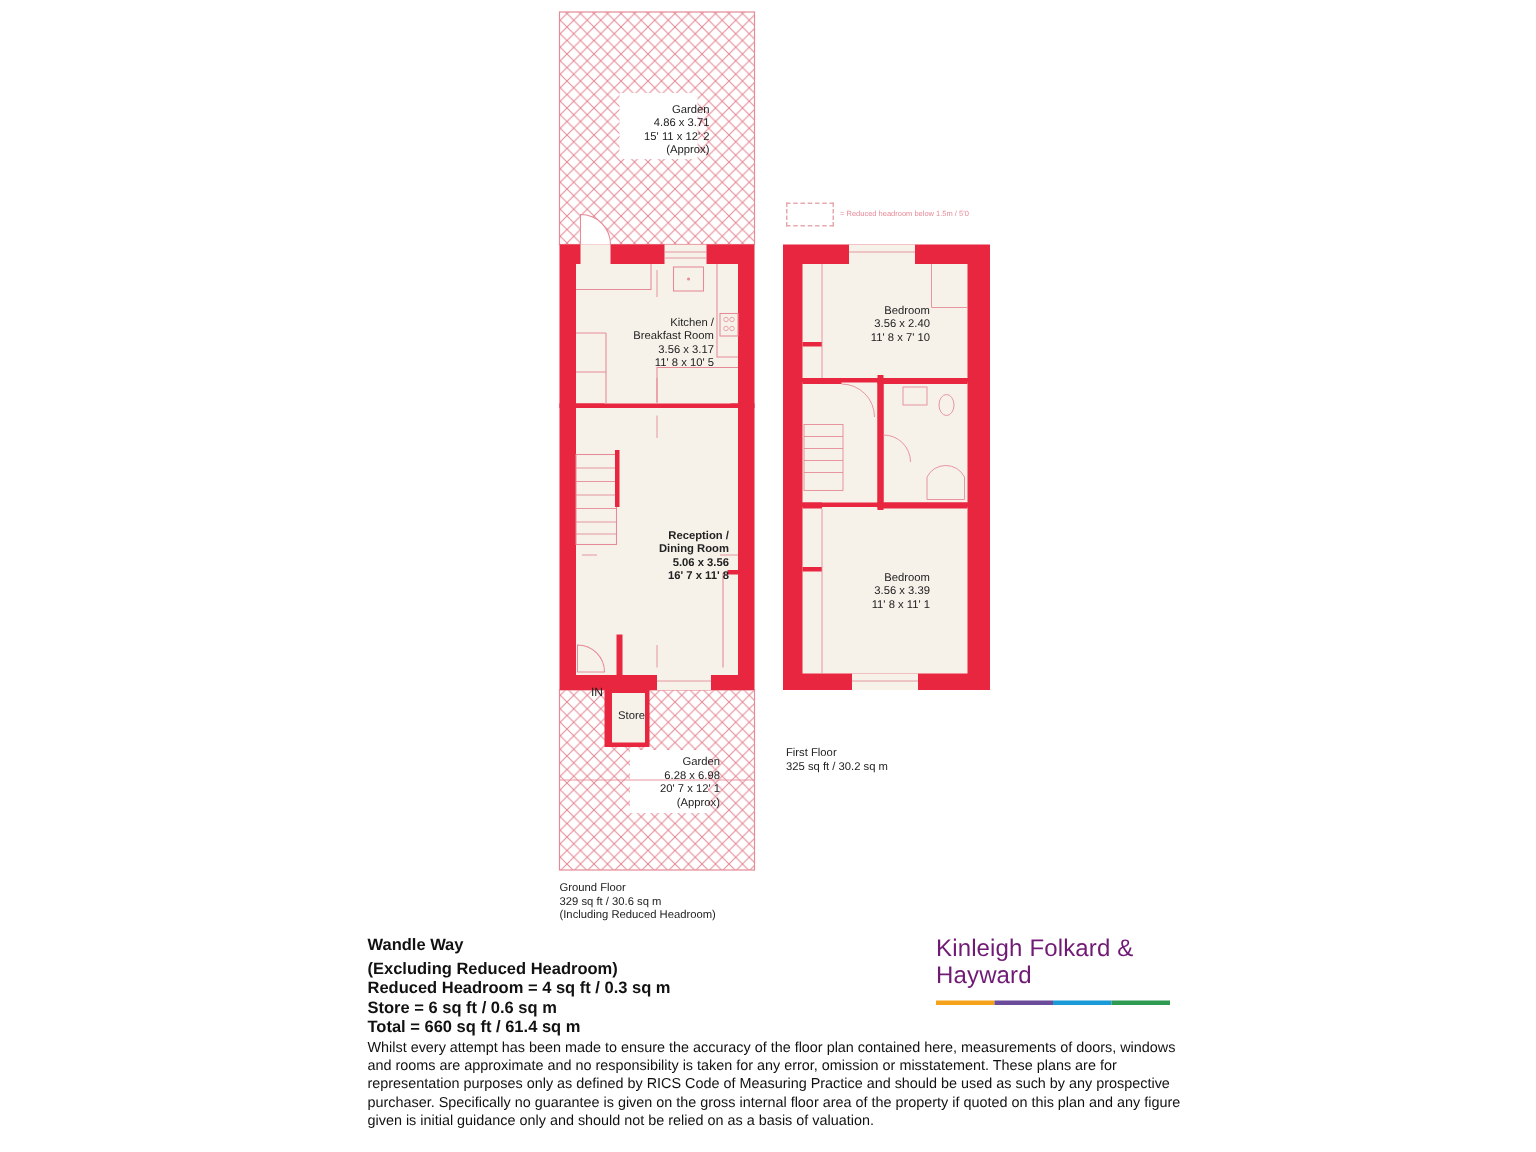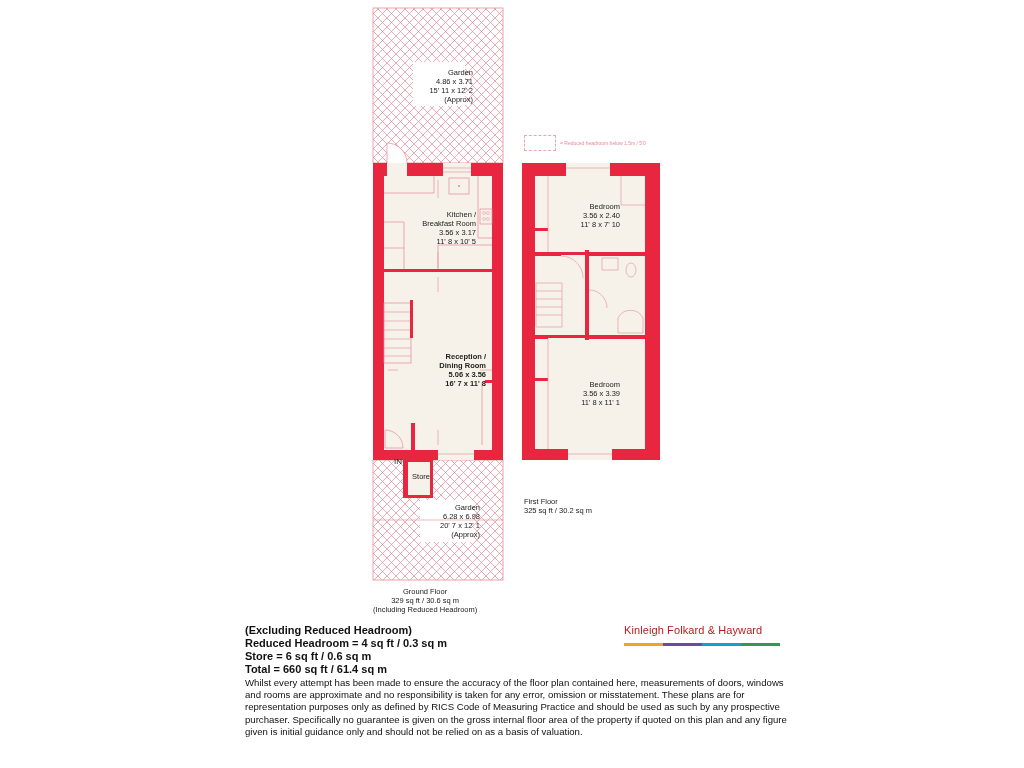--- a/index.html
+++ b/index.html
@@ -11,21 +11,21 @@
   .floor-caption { position: absolute; font-size: 7.5px; line-height: 9px; color: #222; }
   .floor-caption span { display: block; }
   .legend { position: absolute; left: 524px; top: 135px; display: flex; align-items: center; }
   .legend-box { width: 30px; height: 14px; border: 1px dashed #e7a9b0; }
   .legend-text { font-size: 5px; color: #e58a96; margin-left: 4px; }
   .info { position: absolute; left: 245px; top: 624px; width: 545px; }
   .info .addr { font-weight: bold; font-size: 11px; margin-bottom: 4px; }
   .info .area { font-weight: bold; font-size: 11px; line-height: 13px; }
   .info .disclaimer { font-size: 9.6px; line-height: 12.2px; margin-top: 1px; }
   .brand { position: absolute; left: 624px; top: 624px; width: 156px; }
-  .brand .name { font-size: 11px; color: #b91c1c; letter-spacing: 0.1px; }
+  .brand .name { font-size: 16px; color: #701a75; letter-spacing: 0.1px; }
   .brand .bar { display: flex; height: 3px; margin-top: 7px; }
   .brand .bar div { flex: 1; }
 </style>
 </head>
 <body>
 
 <svg class="plan" width="1024" height="620" viewBox="0 0 1024 620" xmlns="http://www.w3.org/2000/svg">
   <defs>
     <pattern id="hatch" width="9" height="9" patternUnits="userSpaceOnUse">
       <path d="M0,0 L9,9 M9,0 L0,9" stroke="#e58a96" stroke-width="0.7" fill="none"></path>
@@ -197,32 +197,33 @@
   <span>Bedroom</span>
   <span>3.56 x 3.39</span>
   <span>11' 8 x 11' 1</span>
 </div>
 
 <div class="legend">
   <div class="legend-box"></div>
   <div class="legend-text">= Reduced headroom below 1.5m / 5'0</div>
 </div>
 
-<div class="floor-caption" style="left:373px; top:587px;text-align:center;">
+<div class="floor-caption" style="left:373px; top:587px;">
   <span>Ground Floor</span>
   <span>329 sq ft / 30.6 sq m</span>
   <span>(Including Reduced Headroom)</span>
 </div>
 
 <div class="floor-caption" style="left:524px; top:469px;margin-top:28px;">
   <span>First Floor</span>
   <span>325 sq ft / 30.2 sq m</span>
 </div>
 
 <div class="info">
+  <div class="addr">Wandle Way</div>
   <div class="area">(Excluding Reduced Headroom)</div>
   <div class="area">Reduced Headroom = 4 sq ft / 0.3 sq m</div>
   <div class="area">Store = 6 sq ft / 0.6 sq m</div>
   <div class="area">Total = 660 sq ft / 61.4 sq m</div>
   <div class="disclaimer">Whilst every attempt has been made to ensure the accuracy of the floor plan contained here, measurements of doors, windows and rooms are approximate and no responsibility is taken for any error, omission or misstatement. These plans are for representation purposes only as defined by RICS Code of Measuring Practice and should be used as such by any prospective purchaser. Specifically no guarantee is given on the gross internal floor area of the property if quoted on this plan and any figure given is initial guidance only and should not be relied on as a basis of valuation.</div>
 </div>
 
 <div class="brand">
   <div class="name">Kinleigh Folkard &amp; Hayward</div>
   <div class="bar">

